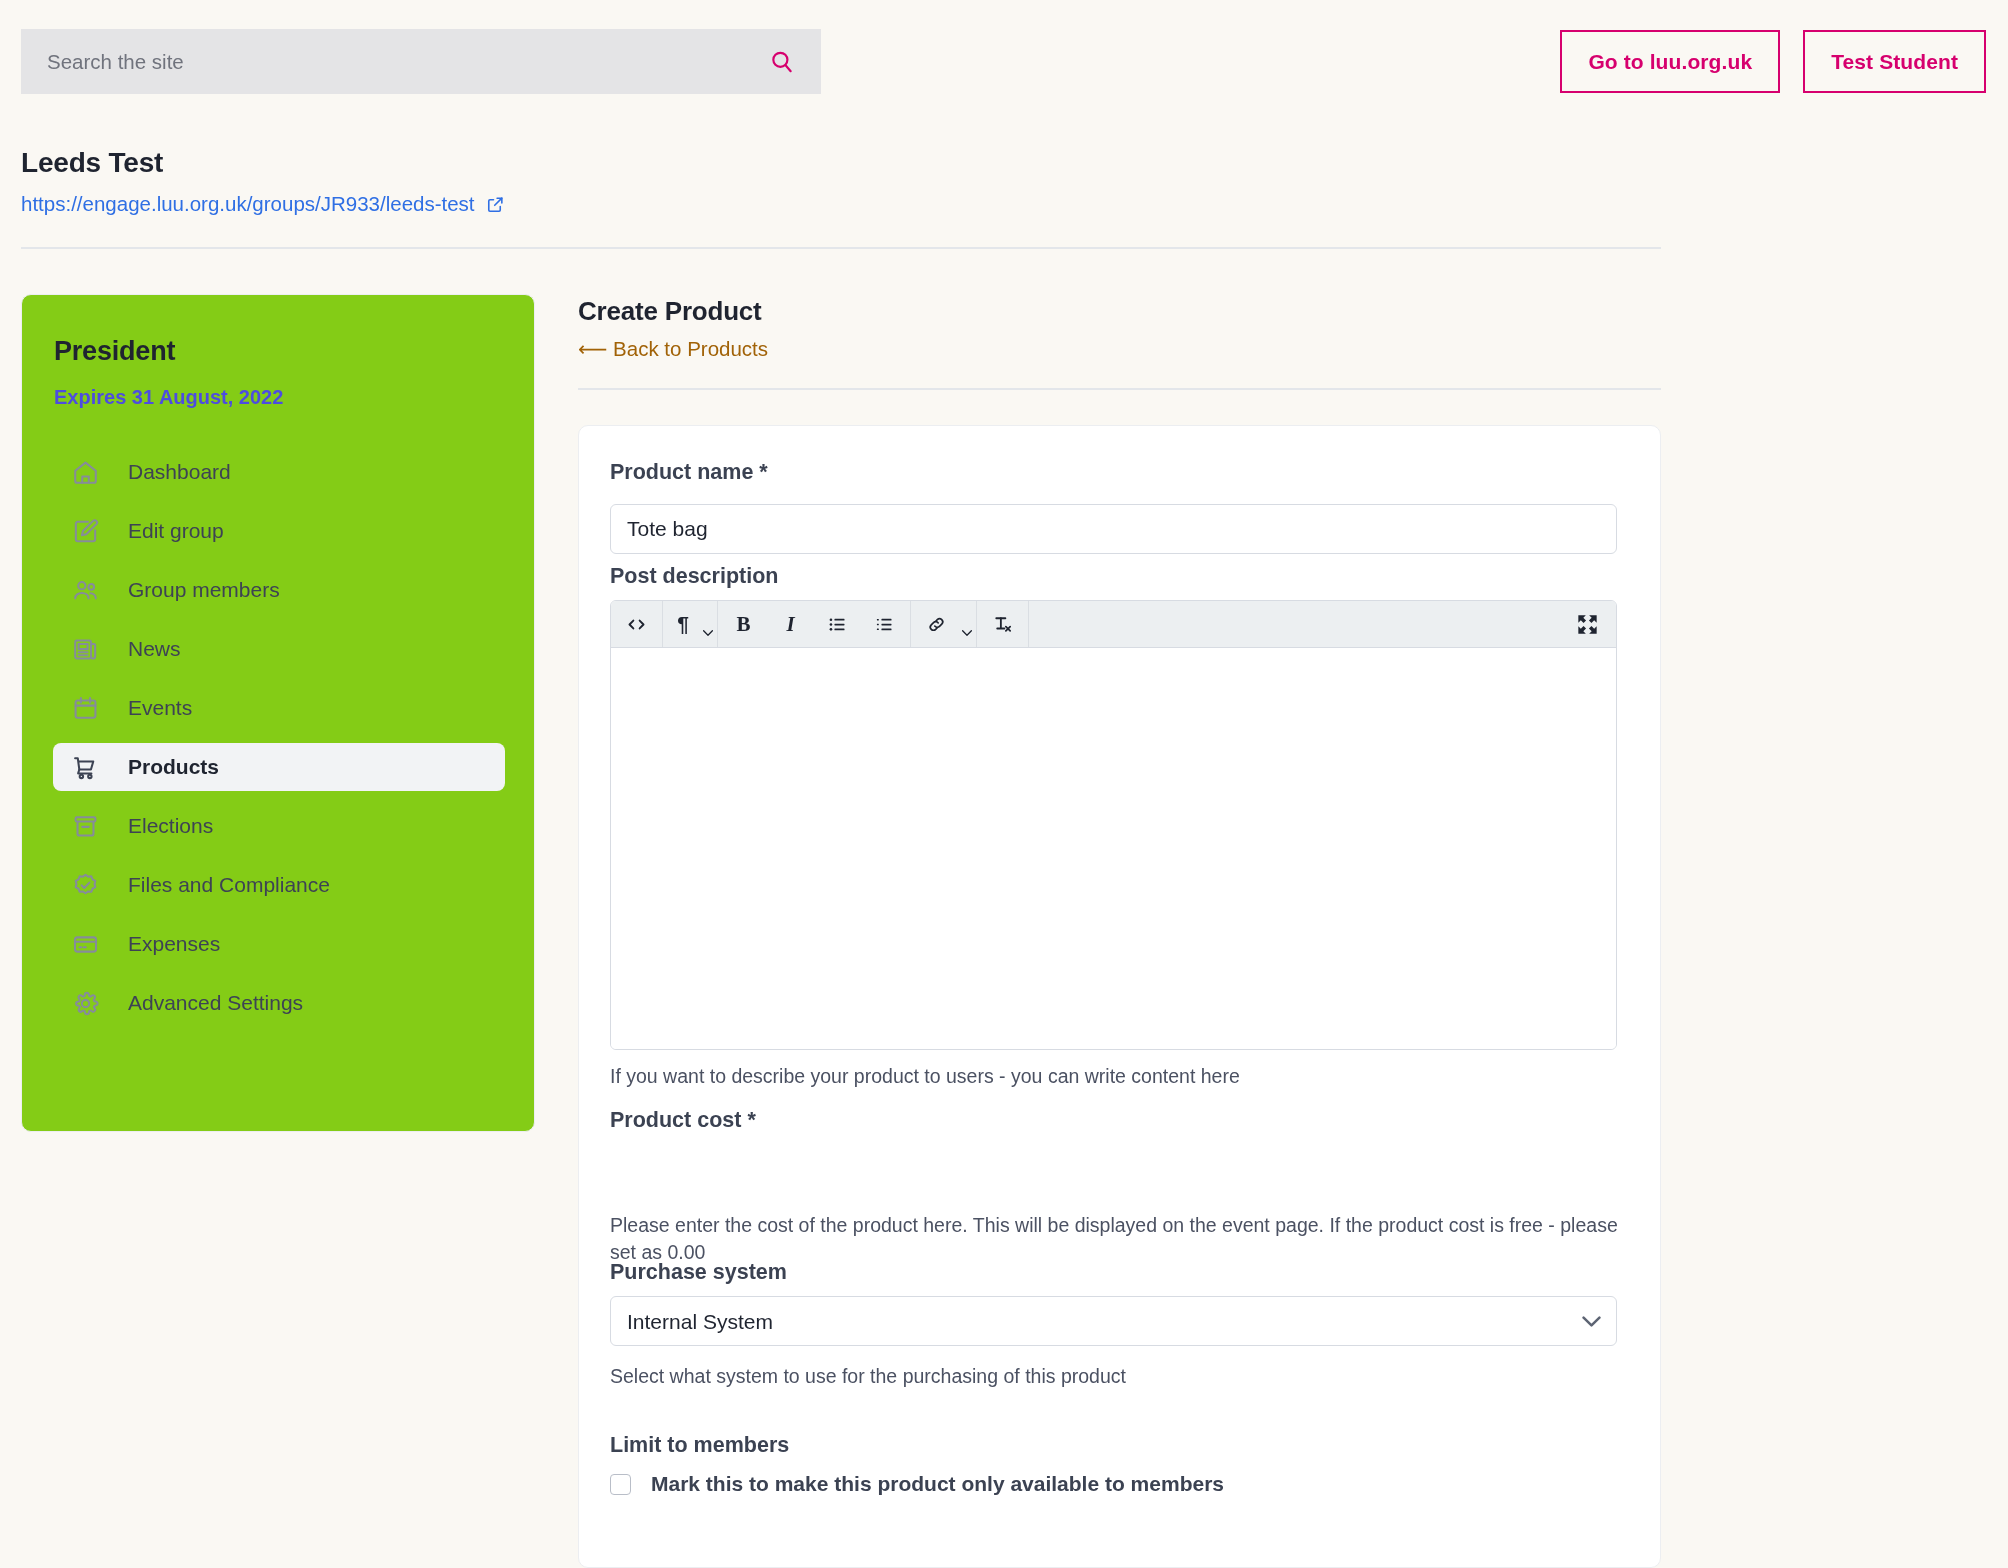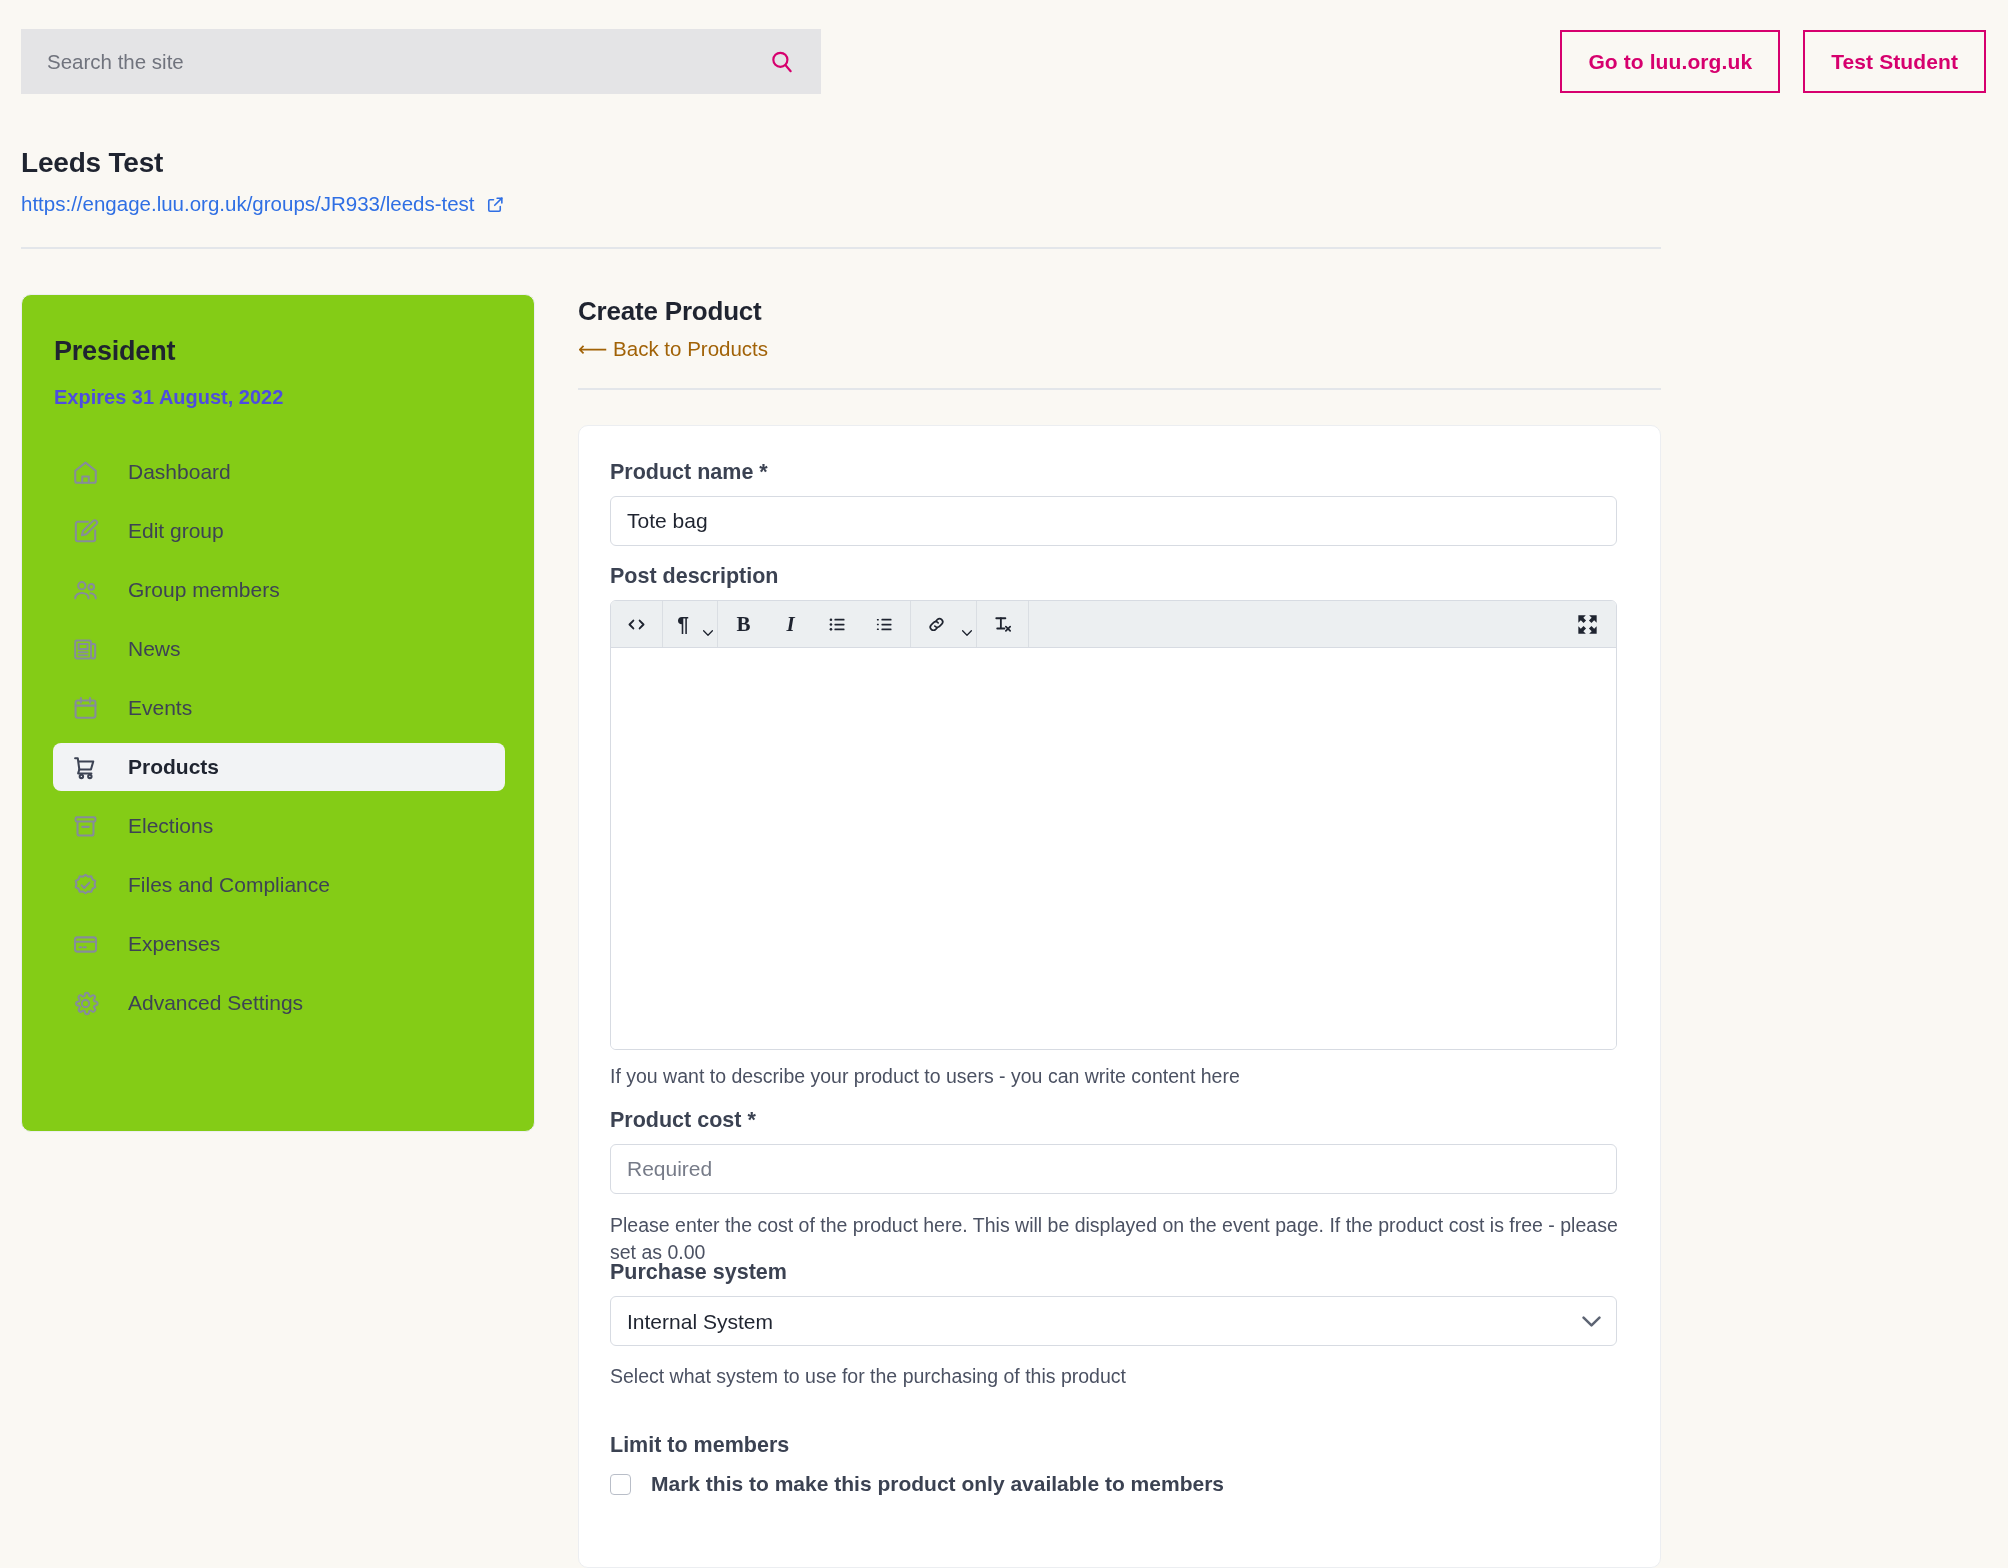--- a/index.html
+++ b/index.html
@@ -496,21 +496,21 @@
 
     <div class="main-title">Create Product</div>
 
     <a class="back-link" href="#">⟵ Back to Products</a>
 
     <div class="main-hr"></div>
 
     <div class="card">
 
       <div class="fld-label" style="left:31px; top:34px;">Product name *</div>
-      <input class="txtbox" style="top: 70px;" type="text" value="Tote bag">
+      <input class="txtbox" style="top: 78px;" type="text" value="Tote bag">
 
       <div class="fld-label" style="left:31px; top:138px;">Post description</div>
 
       <div class="editor" style="top:174px;">
         <div class="ed-toolbar">
 
           <div class="ed-group">
             <div class="ed-btn">
               <svg viewBox="0 0 24 24" fill="none" stroke="#1f2430" stroke-width="2.2" stroke-linecap="round" stroke-linejoin="round" width="21" height="21">
                 <path d="M8.4 7.5L4 12l4.4 4.5"></path>
@@ -598,21 +598,20 @@
             </svg>
           </div>
         </div>
 
         <div class="ed-body" contenteditable="true" style=""></div>
       </div>
 
       <div class="help-text" style="left:31px; top:637px; width:1020px;">If you want to describe your product to users - you can write content here</div>
 
       <div class="fld-label" style="left:31px; top:682px;">Product cost *</div>
-      <input class="txtbox" style="top: 718px;" type="text" placeholder="Required">
       <div class="help-text" style="left:31px; top:786px; width:1020px;">Please enter the cost of the product here. This will be displayed on the event page. If the product cost is free - please set as 0.00</div>
 
       <div class="fld-label" style="left:31px; top:834px;">Purchase system</div>
       <div class="select-wrap" style="top:870px;">
         <select class="select-box">
           <option>Internal System</option>
         </select>
         <span class="select-chev">
           <svg viewBox="0 0 12 8" width="19" height="19">
             <path d="M1 1.6L6 6.4L11 1.6" fill="none" stroke="#5d6473" stroke-width="1.6" stroke-linecap="round" stroke-linejoin="round"></path>

